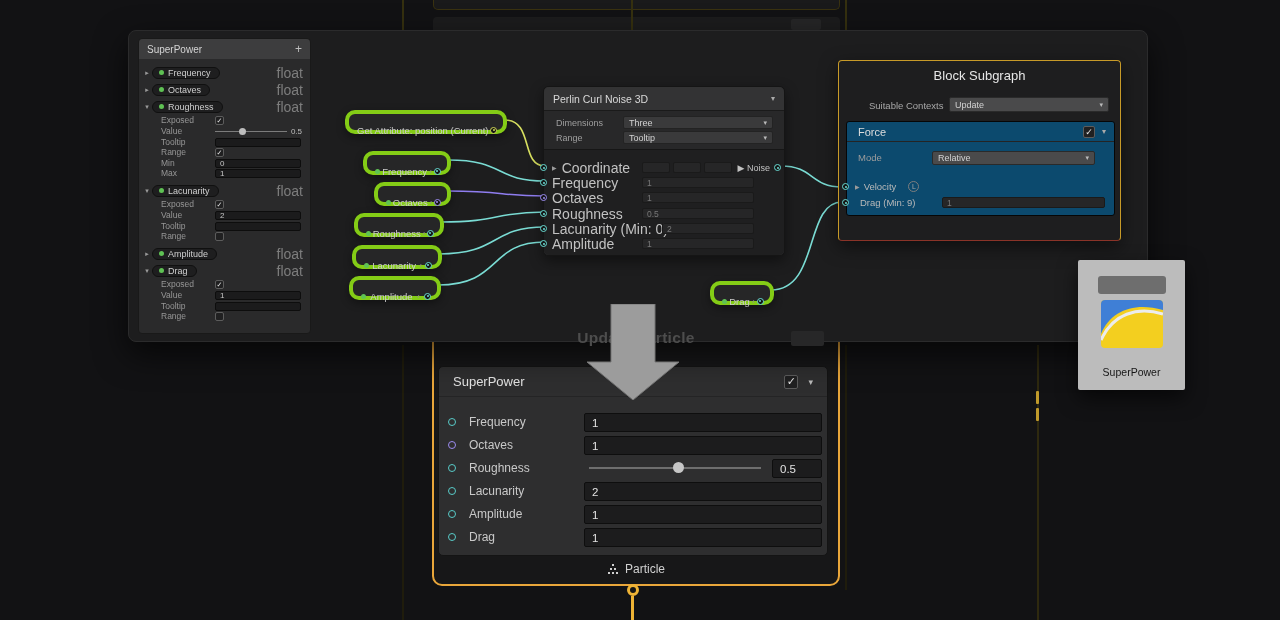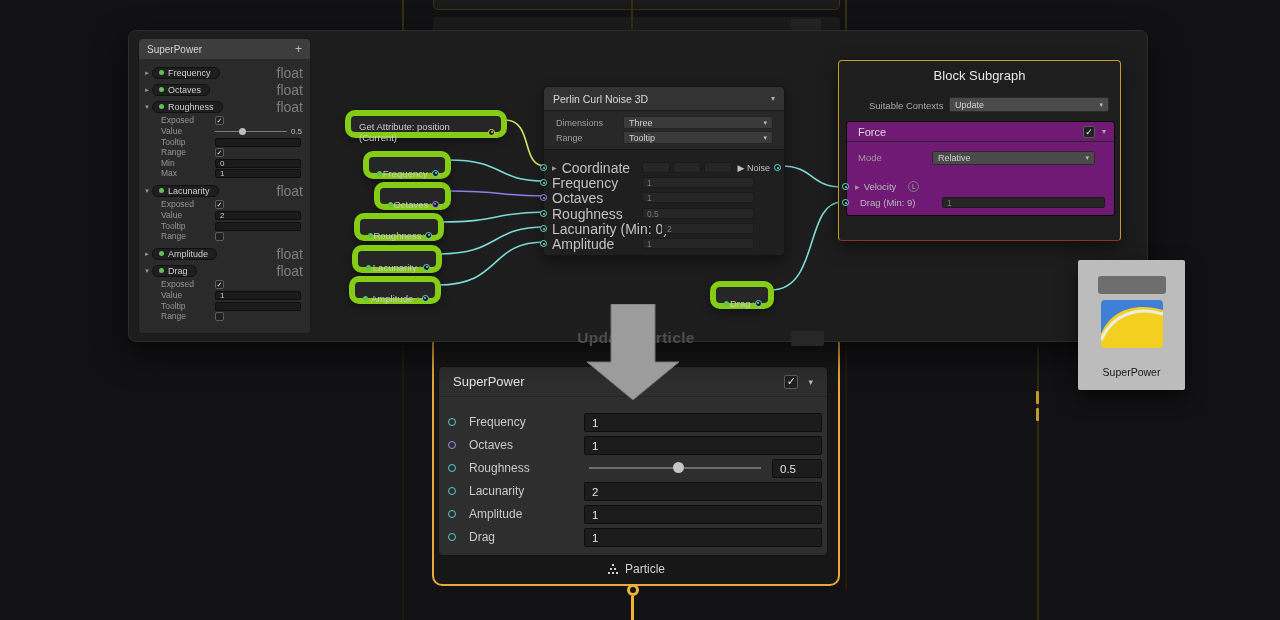--- a/index.html
+++ b/index.html
@@ -29,21 +29,21 @@
   .sub-label{margin-left:22px;font-size:8.5px;color:#969696;width:54px;flex:0 0 auto}
   .cb{display:inline-flex;align-items:center;justify-content:center;background:#202021;border:1px solid #5c5c5c;
       border-radius:2px;color:#e6e6e6}
   .cb.s{width:9px;height:9px;font-size:7px;line-height:9px}
   .mini-fld{background:#1b1b1c;border:1px solid #0d0d0d;border-radius:2px;height:9px;display:inline-flex;
             align-items:center;padding-left:4px;font-size:8px;color:#c6c6c6}
   .mini-track{position:relative;width:72px;height:1px;background:#7c7c7c;margin-top:1px}
   .mini-handle{position:absolute;top:-3px;width:7px;height:7px;border-radius:50%;background:#bdbdbd}
   .mini-val{position:absolute;right:8px;font-size:8px;color:#bdbdbd}
   
-  .gnode{position:absolute;z-index:3;background:#262627;border:6px solid #84cc16;border-radius:10px;
+  .gnode{position:absolute;z-index:3;background:#262627;border:4px solid #84cc16;border-radius:10px;
          display:flex;align-items:center;justify-content:space-between;padding:16px 6px 0 8px;color:#cccccc;
          font-size:9.5px;box-shadow:0 3px 8px rgba(0,0,0,.4)}
   .port{width:7px;height:7px;border-radius:50%;border:1.5px solid currentColor;background:#141414;
         position:relative;flex:0 0 auto}
   .port i{position:absolute;left:1.5px;top:1.5px;width:2px;height:2px;border-radius:50%;background:currentColor}
   .pcol{font-size:8px;color:#8f8f8f}
   .node{position:absolute;background:#282829;border:1px solid #151515;border-radius:5px;z-index:3;
         box-shadow:0 5px 14px rgba(0,0,0,.45)}
   .p-head{height:24px;background:#333334;border-radius:5px 5px 0 0;display:flex;align-items:center;
           justify-content:space-between;padding:0 9px;font-size:10.5px;color:#d8d8d8;border-bottom:1px solid #1a1a1a}
@@ -62,21 +62,21 @@
   .dimfld{position:absolute;height:11px;background:#262627;border:1px solid #1a1a1a;border-radius:2px;
           font-size:8.5px;color:#787878;display:flex;align-items:center;padding-left:4px}
   .out-row{position:absolute;right:3px;top:10px;height:15px;display:flex;align-items:center;gap:4px}
   .out-label{font-size:9px;color:#c2c2c2}
   
   .bsg{position:absolute;left:838px;top:60px;width:283px;height:181px;background:#1e1e1f;border:1px solid #c79a28;
        border-bottom:1px solid #8a3328;border-radius:4px;z-index:3;box-shadow:0 6px 18px rgba(0,0,0,.5)}
   .bsg-title{position:absolute;left:0;right:0;top:7px;text-align:center;font-size:13px;color:#e6e6e6}
   .bsg-label{position:absolute;font-size:9.5px;color:#a8a8a8}
   .dd.light{background:#4a4a4b;border-color:#2a2a2a}
-  .force{position:absolute;left:7px;top:60px;width:269px;height:95px;background:#701a75;border:1px solid #060606;border-radius:3px}
+  .force{position:absolute;left:7px;top:60px;width:269px;height:95px;background:#0c4a6e;border:1px solid #060606;border-radius:3px}
   .f-head{display:flex;align-items:center;height:20px;padding:0 8px;border-bottom:1px solid #242424}
   .f-title{font-size:11px;color:#dddddd;flex:1;padding-left:3px}
   .f-row{position:absolute;left:0;right:0;height:15px;display:flex;align-items:center}
   .f-label{font-size:9.5px;color:#b9b9b9}
   .badge{width:11px;height:11px;border-radius:50%;border:1px solid #7e7e7e;color:#a8a8a8;font-size:7px;
          display:inline-flex;align-items:center;justify-content:center}
   
   .ctx-frame{position:absolute;left:432px;top:328px;width:408px;height:258px;border:2px solid #e9a63a;
              border-radius:10px;background:rgba(24,24,25,.96);z-index:1}
   .ctx-title{position:absolute;left:432px;top:329px;width:408px;text-align:center;font-size:15.5px;font-weight:bold;

